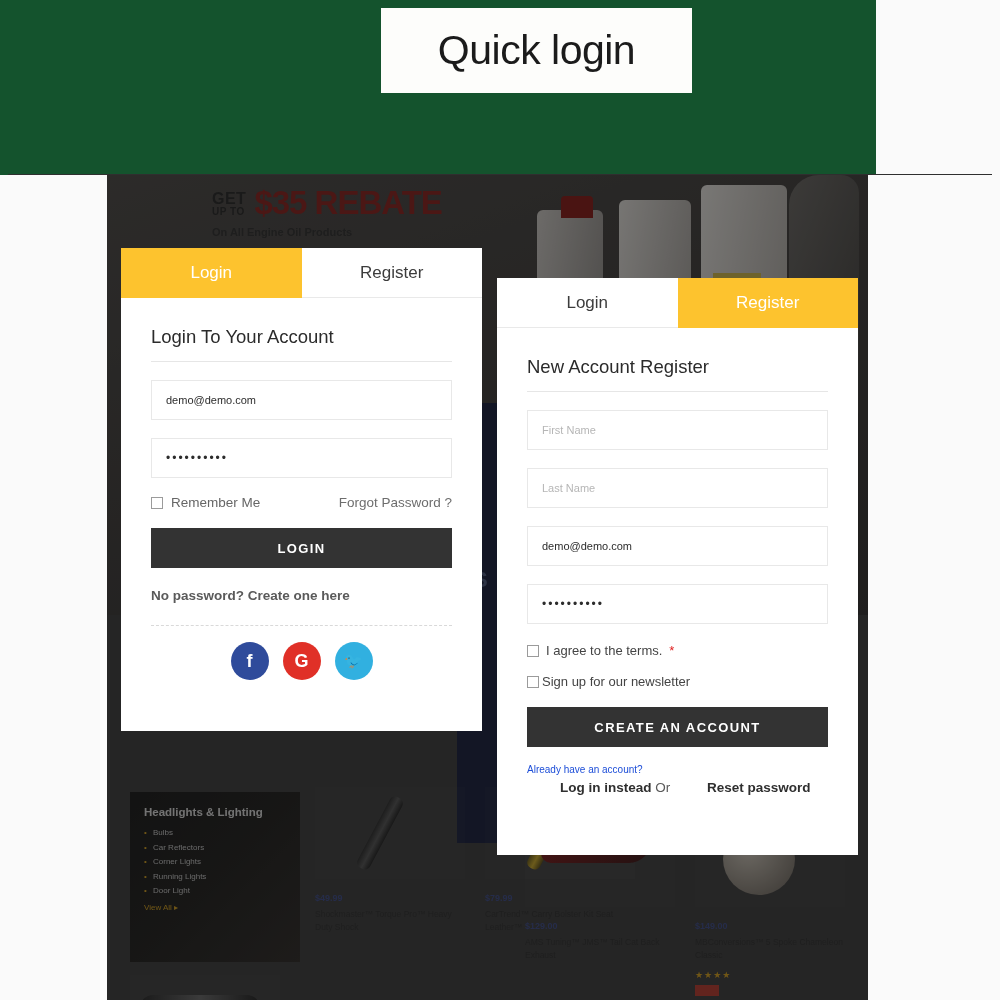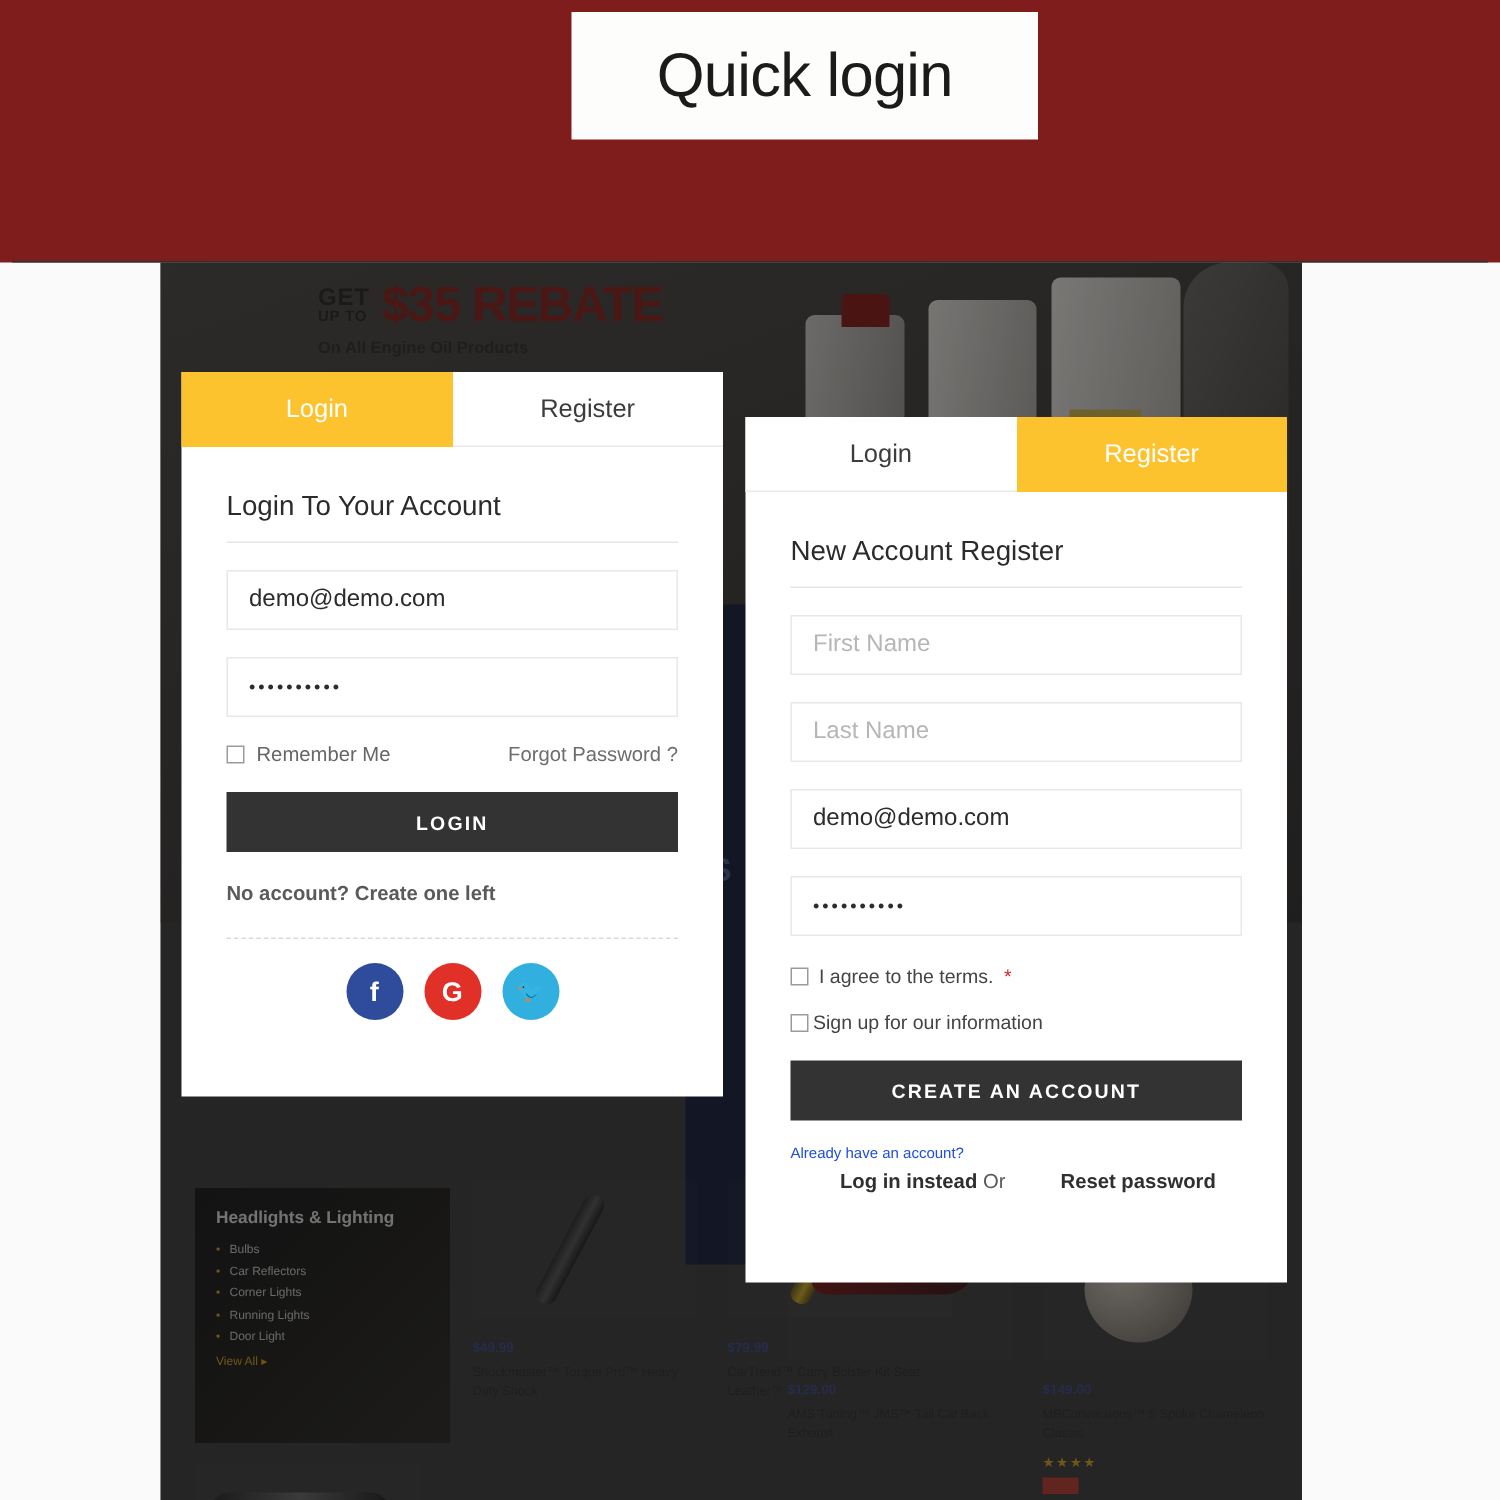--- a/index.html
+++ b/index.html
@@ -5,21 +5,21 @@
   * { box-sizing: border-box; margin: 0; padding: 0; }
   html, body {
     width: 1000px; height: 1000px;
     font-family: "Liberation Sans", sans-serif;
     background: #fafafa;
     overflow: hidden;
   }
   #page { position: relative; width: 1000px; height: 1000px; background: #fafafa; }
 
   
-  .header-zone { position: absolute; left: 0; top: 0; width: 1000px; height: 175px; background: #7f1d1d; }
+  .header-zone { position: absolute; left: 0; top: 0; width: 876px; height: 175px; background: #14532d; }
   .title-box {
     position: absolute; left: 381px; top: 8px; width: 311px; height: 85px;
     background: #fdfdfb; display: flex; align-items: center; justify-content: center;
   }
   .title-text {
     font-size: 41px; font-weight: 400; color: #1b1b1b; letter-spacing: -0.5px;
     font-family: "Liberation Sans", sans-serif;
   }
   .subtitle {
     position: absolute; left: 160px; top: 96px; width: 690px;
@@ -96,21 +96,21 @@
     border-bottom: 1px solid #e9e9e9;
   }
   .tab.active { background: #fdc32e; color: #ffffff; border-bottom: none; }
 
   .panel-body { padding: 0 30px; }
   .panel-heading { font-size: 18.5px; color: #2b2b2b; padding: 28px 0 13px 0; }
   .panel-rule { height: 1px; background: #e6e6e6; }
 
   .field {
     width: 100%; height: 40px; border: 1px solid #e8e8e8; background: #fff;
-    margin-top: 18px; padding: 0 14px; font-size: 16px; color: #2c2c2c;
+    margin-top: 18px; padding: 0 14px; font-size: 11px; color: #2c2c2c;
     font-family: "Liberation Sans", sans-serif; outline: none;
   }
   .field::placeholder { color: #b6b6b6; }
   .field.pw { letter-spacing: 2px; font-size: 12px; }
 
   .row-between { display: flex; align-items: center; justify-content: space-between; margin-top: 17px; }
   .chk-line { display: flex; align-items: center; gap: 8px; font-size: 13.5px; color: #666; }
   .box { width: 12px; height: 12px; border: 1px solid #9b9b9b; background: #fff; display: inline-block; flex: none; }
   .link-muted { font-size: 13.5px; color: #6d6d6d; cursor: pointer; }
 
@@ -257,21 +257,21 @@
       <div class="row-between">
         <label class="chk-line">
           <span class="box"></span>
           <span>Remember Me</span>
         </label>
         <div class="link-muted">Forgot Password ?</div>
       </div>
 
       <button class="btn-dark">LOGIN</button>
 
-      <div class="create-line">No account? Create one left</div>
+      <div class="create-line">No password? Create one here</div>
 
       <div class="dashed"></div>
 
 
       <div class="social-row">
         <div class="sbtn" style="background:#2f4b9b;">
           <span>f</span>
         </div>
         <div class="sbtn" style="background:#e03027;">
           <span>G</span>
@@ -304,21 +304,21 @@
       <input class="field pw" type="text" value="••••••••••" style="">
 
       <label class="tiny-chk" style="margin-top:19px;">
         <span class="box"></span>
         <span>I agree to the terms.</span>
         <span class="req">*</span>
       </label>
 
       <label class="tiny-chk" style="gap:3px;">
         <span class="box"></span>
-        <span>Sign up for our information</span>
+        <span>Sign up for our newsletter</span>
       </label>
 
       <button class="btn-dark">CREATE AN ACCOUNT</button>
 
       <div class="foot-q">Already have an account?</div>
       <div class="foot-links">
         <b>Log in instead</b><span> Or </span><b>Reset password</b>
       </div>
     </div>
   </div>

